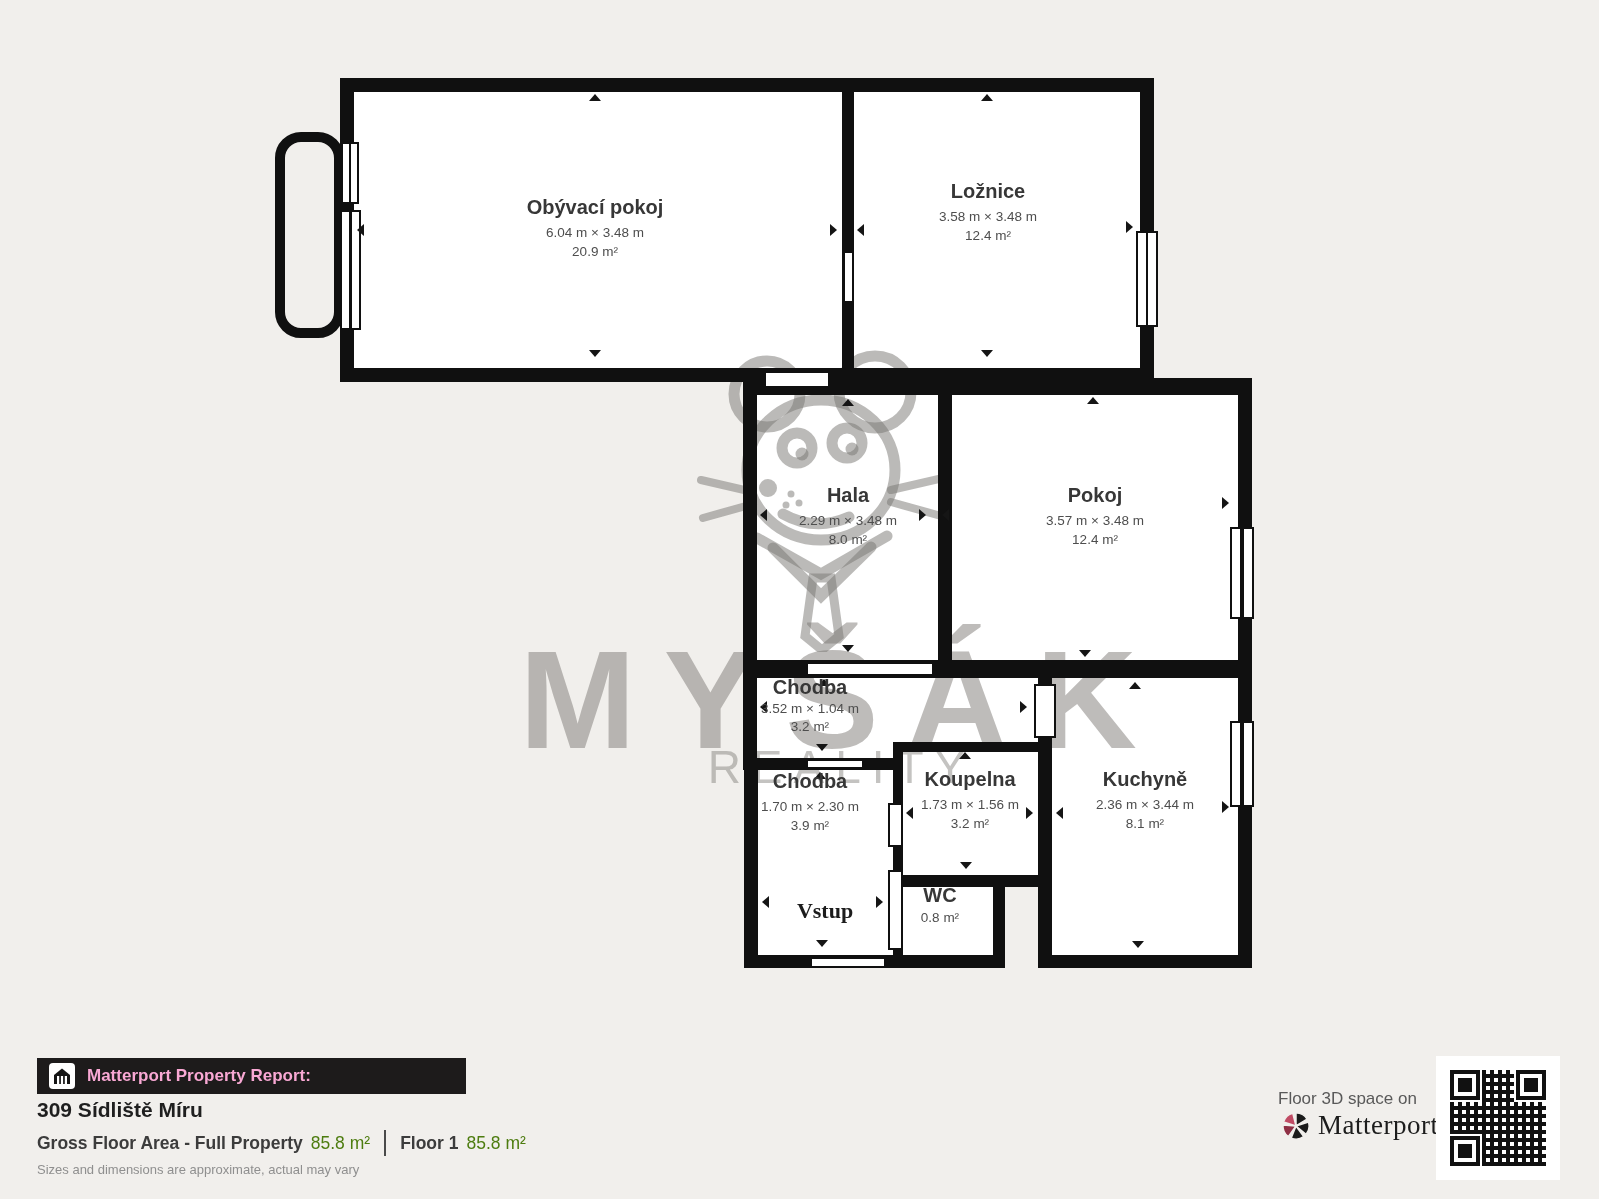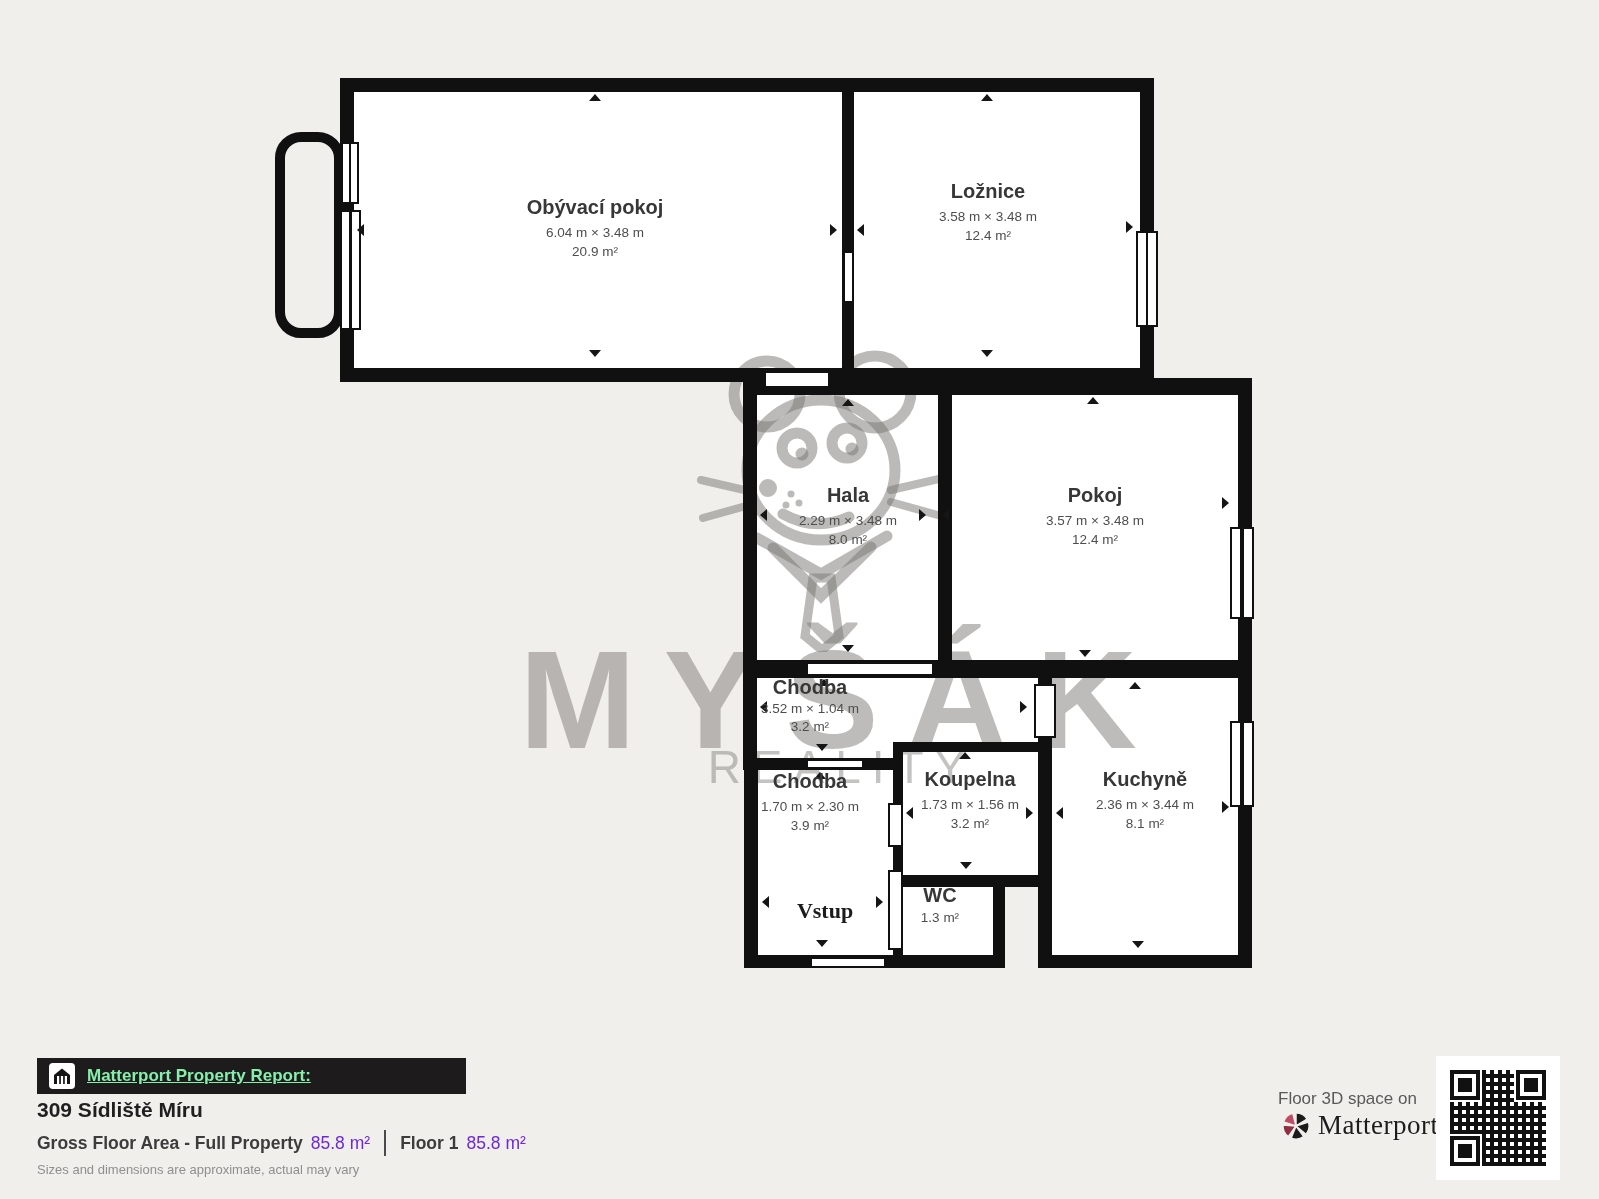--- a/index.html
+++ b/index.html
@@ -21,25 +21,25 @@
   .rname{font-size:20px;font-weight:bold;color:#373737;margin-bottom:4px;}
   .rdims,.rarea{font-size:13.5px;color:#4e4e4e;line-height:19px;}
   .vstup{position:absolute;z-index:6;text-align:center;font-family:"Liberation Serif",serif;
          font-size:22px;font-weight:600;color:#1c1c1c;}
   
   .wm1{left:417px;top:630px;width:850px;font-size:140px;font-weight:bold;letter-spacing:28px;}
   .wm2{left:420px;top:744px;width:844px;font-size:46px;letter-spacing:11px;color:rgba(125,122,118,.45);}
   
   .bar{position:absolute;left:37px;top:1058px;width:429px;height:36px;background:#1d1b1b;
        display:flex;align-items:center;gap:12px;padding-left:12px;box-sizing:border-box;z-index:7;}
-  .bar-text{color:#86efac;font-size:17px;font-weight:bold;text-decoration:underline;}
+  .bar-text{color:#f9a8d4;font-size:17px;font-weight:bold;}
   .address{position:absolute;left:37px;top:1098px;font-size:21px;font-weight:bold;color:#1f1f1f;z-index:7;}
   .gfa-row{position:absolute;left:37px;top:1130px;display:flex;align-items:center;z-index:7;}
   .gfa-label{font-size:17.5px;font-weight:bold;color:#3c3c3c;}
-  .gfa-value{font-size:17.5px;color:#6d28d9;margin-left:8px;}
+  .gfa-value{font-size:17.5px;color:#4d7c0f;margin-left:8px;}
   .vsep{width:2px;height:26px;background:#4a4a4a;margin:0 14px;}
   .disclaimer{position:absolute;left:37px;top:1162px;font-size:13px;color:#8f8f8f;z-index:7;}
   .visit{position:absolute;left:1278px;top:1089px;font-size:17px;color:#595959;z-index:7;}
   .brand{position:absolute;left:1281px;top:1110px;display:flex;align-items:center;gap:7px;z-index:7;}
   .brand-word{font-family:"Liberation Serif",serif;font-size:27px;color:#1c1c1c;letter-spacing:.5px;}
   .brand-mark{font-size:11px;color:#1c1c1c;vertical-align:super;}
   
   .qr-panel{position:absolute;left:1436px;top:1056px;width:124px;height:124px;background:#ffffff;z-index:7;}
   .qr{position:absolute;left:14px;top:14px;width:96px;height:96px;
       background:repeating-linear-gradient(90deg,#111 0 4px,transparent 4px 8px),
@@ -200,21 +200,21 @@
     <div class="rdims">1.73 m × 1.56 m</div>
     <div class="rarea">3.2 m²</div>
   </div>
   <div class="rlabel" style="left:1045px;top:768px;width:200px;">
     <div class="rname">Kuchyně</div>
     <div class="rdims">2.36 m × 3.44 m</div>
     <div class="rarea">8.1 m²</div>
   </div>
   <div class="rlabel" style="left:903px;top:884px;width:74px;">
     <div class="rname" style="margin-bottom:1px;">WC</div>
-    <div class="rarea">1.3 m²</div>
+    <div class="rarea">0.8 m²</div>
   </div>
   <div class="vstup" style="left:775px;top:898px;width:100px;">Vstup</div>
 
 </div>
 
 <div class="bar">
   <svg width="26" height="26" viewBox="0 0 26 26">
     <rect x="0" y="0" width="26" height="26" rx="4" fill="#ffffff"></rect>
     <path d="M5 12 L13 5.5 L21 12 V21 H5 Z" fill="#151515"></path>
     <rect x="8" y="13" width="2.2" height="8" fill="#ffffff"></rect>

